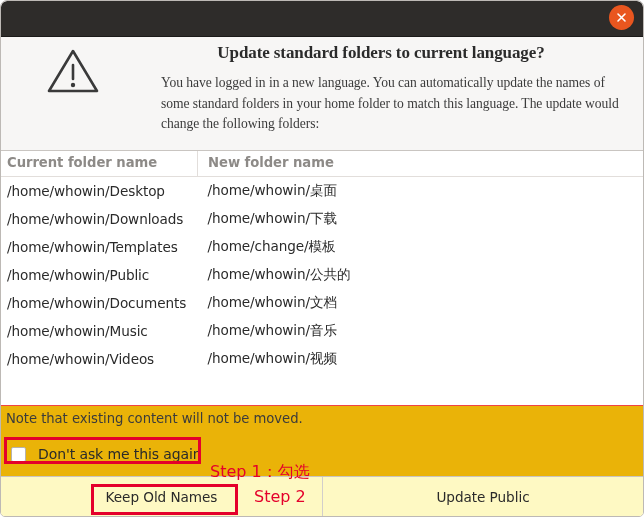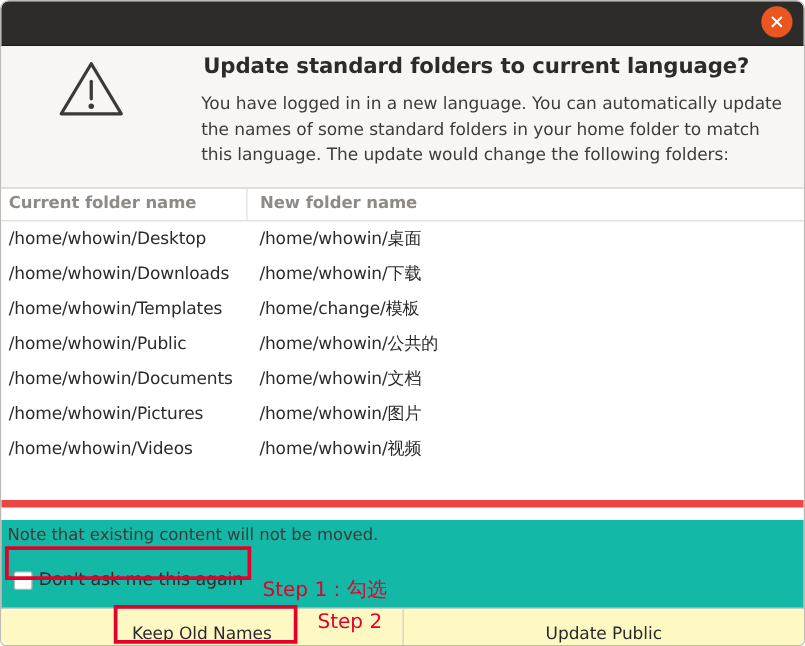--- a/index.html
+++ b/index.html
@@ -51,20 +51,21 @@
   }
   .close-btn svg { display: block; }
 
   
   .msg-area {
     position: relative;
     background: #f7f6f5;
     border-bottom: 1px solid #c9c5c1;
     height: 114px;
     box-sizing: border-box;
+    font-family: Liberation Serif, serif;
   }
   .warn-icon {
     position: absolute;
     left: 44px;
     top: 8px;
     width: 56px;
     height: 52px;
   }
   .msg-text {
     position: absolute;
@@ -89,21 +90,21 @@
     letter-spacing: -0.05px;
     margin-left: 16px;
   }
 
   
   .table-wrap {
     position: relative;
     background: #ffffff;
     height: 255px;
     box-sizing: border-box;
-    border-bottom: 6px solid #ef4444;
+    border-bottom: 1px solid #ef4444;
     overflow: hidden;
   }
   table.folders {
     width: 100%;
     border-collapse: collapse;
     table-layout: fixed;
   }
   table.folders th {
     font-size: 13.2px;
     font-weight: bold;
@@ -122,41 +123,40 @@
     padding: 5px 0 5px 6px;
     border: none;
     white-space: nowrap;
     letter-spacing: -0.1px;
   }
   table.folders td.c2 { padding-left: 10px; }
 
   
   .note-area {
     position: relative;
-    background: #14b8a6;
+    background: #eab308;
     height: 71px;
     box-sizing: border-box;
     border-bottom: 1px solid #c9c5c1;
-    margin-top: 10px;
   }
   .note-text {
     position: absolute;
     left: 5px;
     top: 5px;
     font-size: 13.2px;
     color: #3b3b3b;
     letter-spacing: -0.05px;
   }
   .check-row {
     position: absolute;
     left: 10px;
     top: 40px;
     display: flex;
     align-items: center;
-    gap: 5px;
+    gap: 12px;
   }
   .checkbox {
     width: 15px;
     height: 15px;
     background: #ffffff;
     border: 1px solid #b6b2ae;
     border-radius: 2px;
     box-sizing: border-box;
     cursor: pointer;
     flex: none;
@@ -256,22 +256,22 @@
           </tr>
           <tr>
             <td class="c1">/home/whowin/Public</td>
             <td class="c2">/home/whowin/公共的</td>
           </tr>
           <tr>
             <td class="c1">/home/whowin/Documents</td>
             <td class="c2">/home/whowin/文档</td>
           </tr>
           <tr>
-            <td class="c1">/home/whowin/Pictures</td>
-            <td class="c2">/home/whowin/图片</td>
+            <td class="c1">/home/whowin/Music</td>
+            <td class="c2">/home/whowin/音乐</td>
           </tr>
           <tr>
             <td class="c1">/home/whowin/Videos</td>
             <td class="c2">/home/whowin/视频</td>
           </tr>
         </tbody>
     </table>
   </div>
 
   <div class="note-area">

